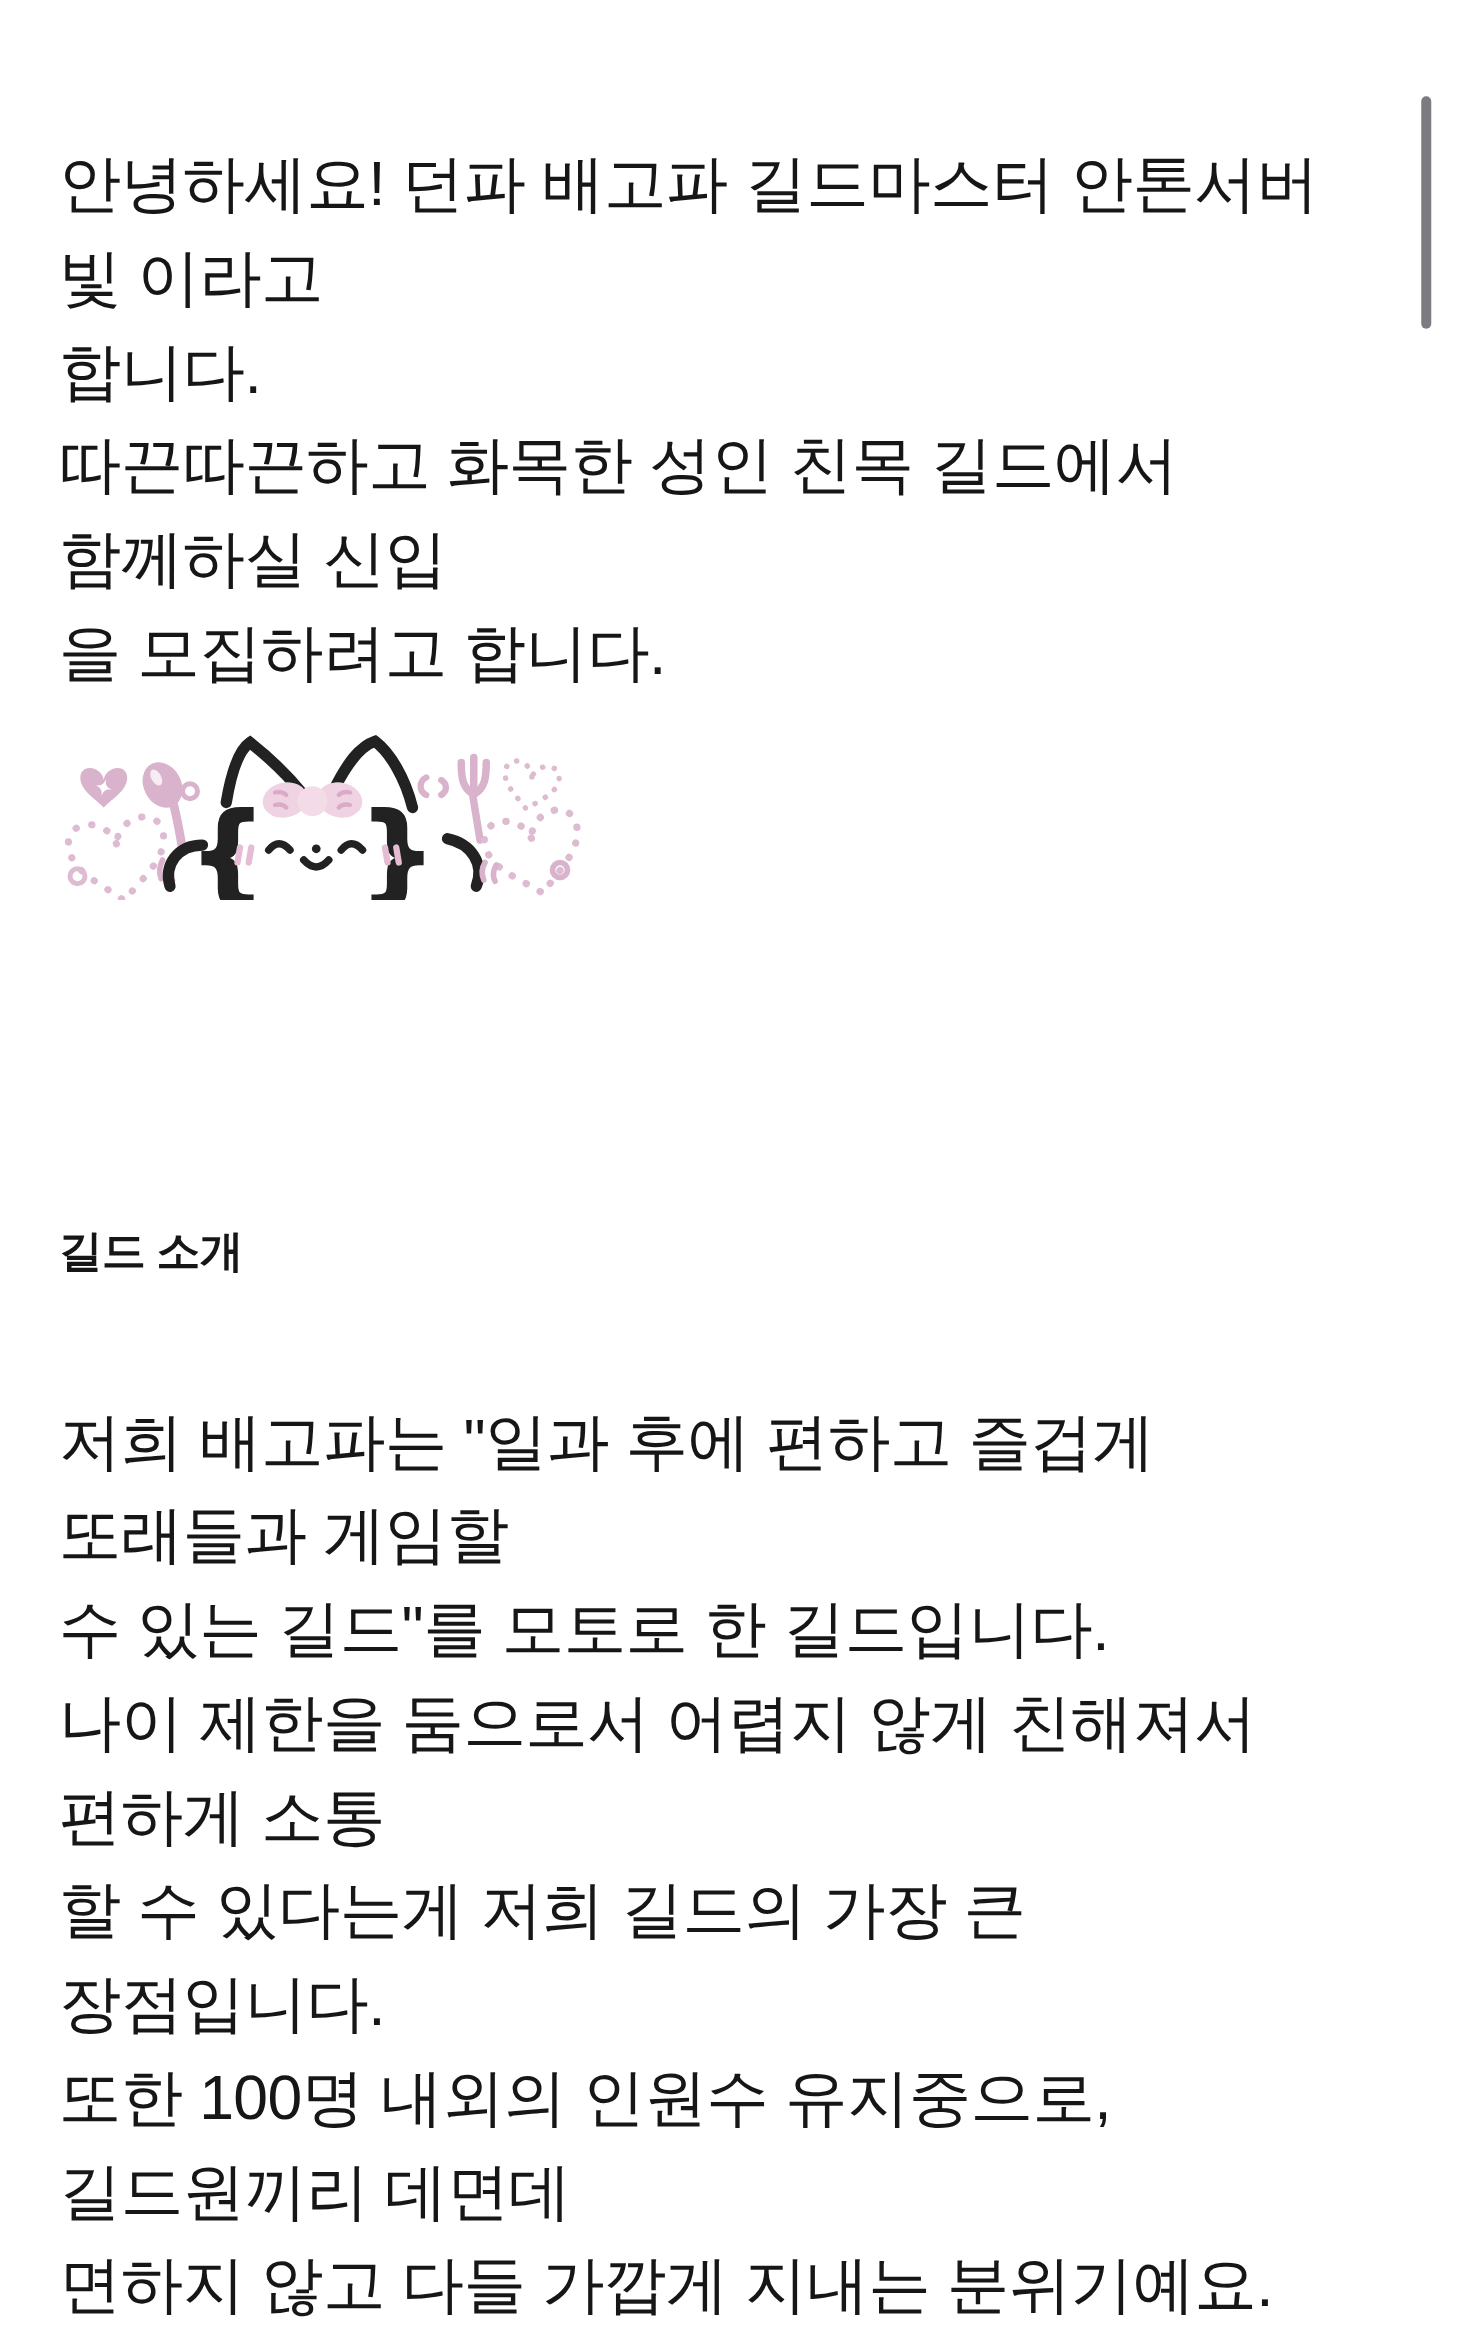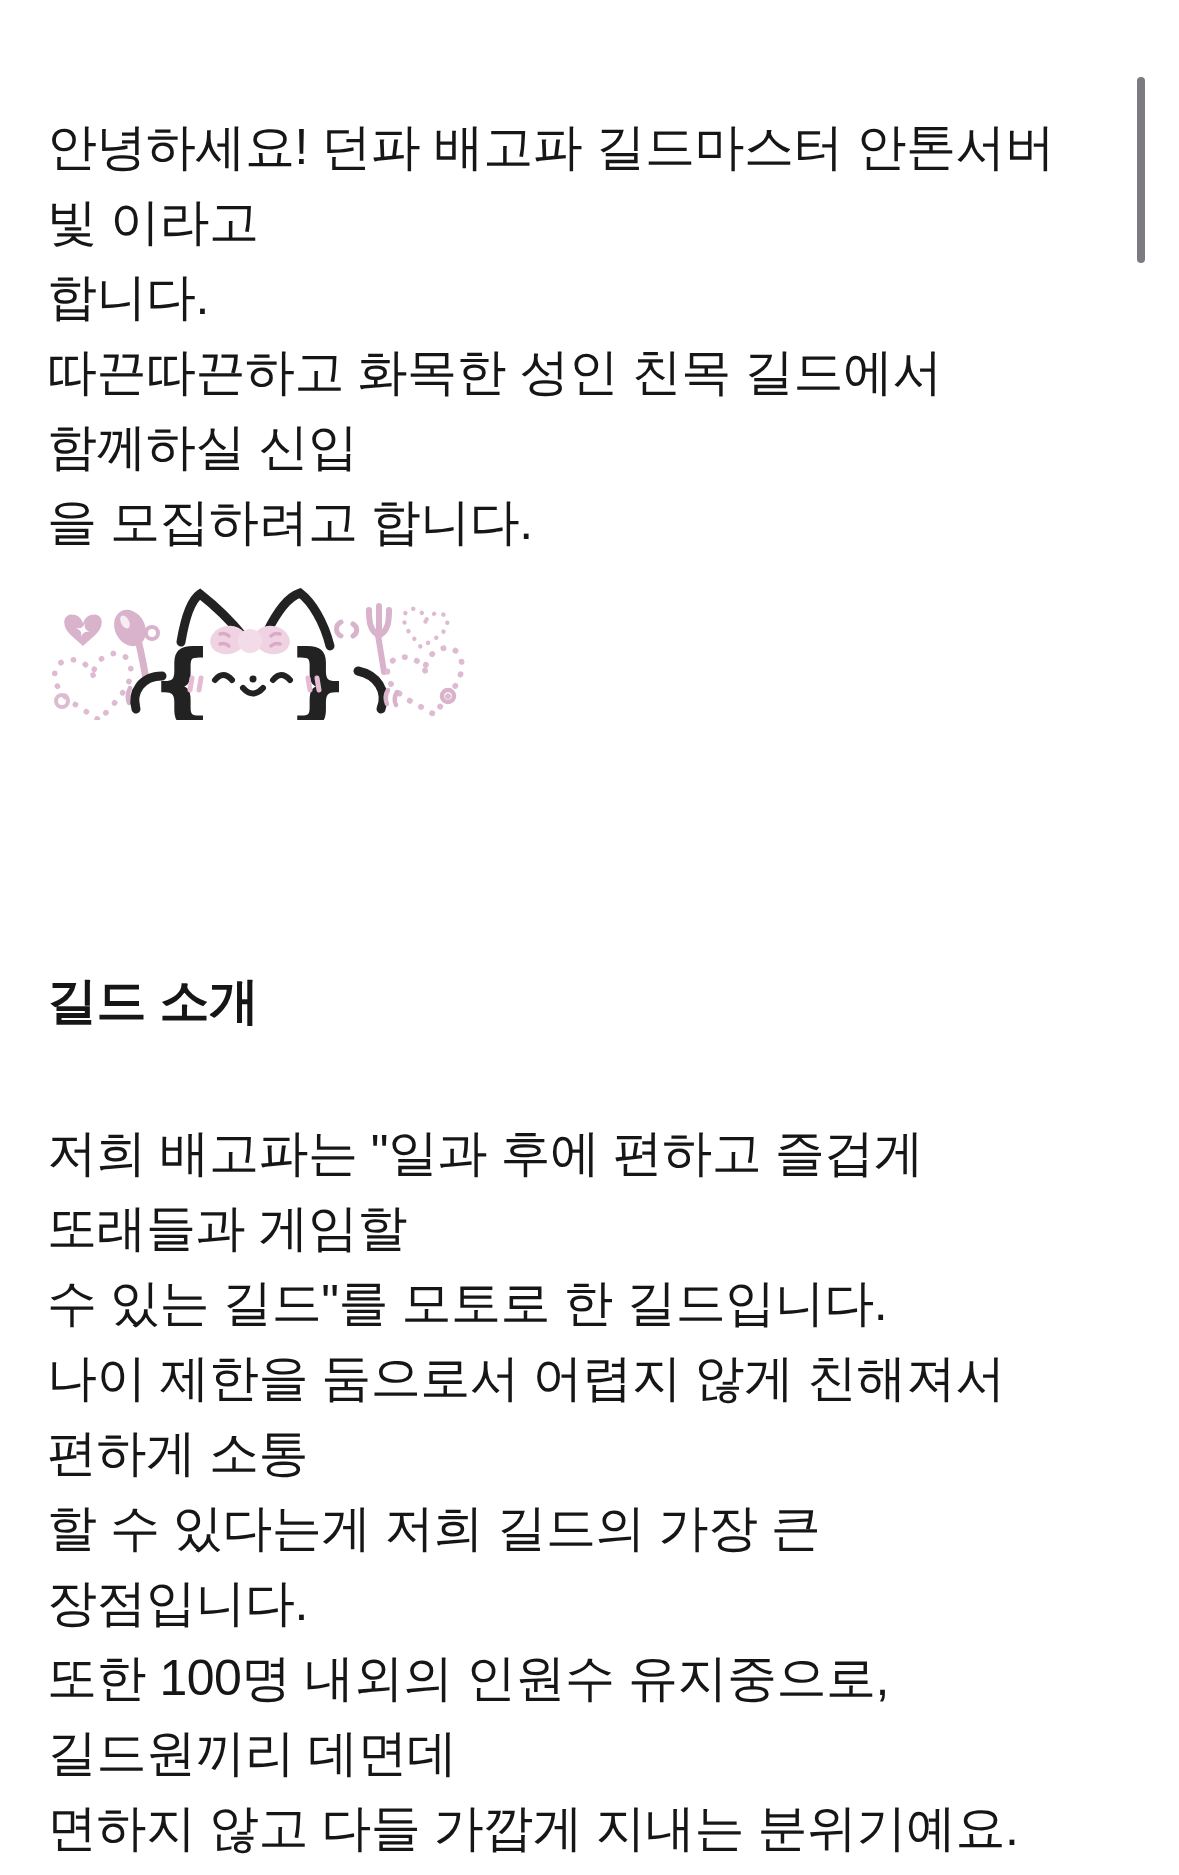--- a/index.html
+++ b/index.html
@@ -9,21 +9,21 @@
   }
   .body-text{
     position:absolute;left:47px;right:60px;margin:0;
     font-size:50px;line-height:75px;letter-spacing:-0.5px;
     white-space:pre-line;word-break:keep-all;
   }
   .p-intro{top:110px;}
   .p-guild{top:1116px;}
   .section-title{
     position:absolute;left:47px;top:964px;margin:0;
-    font-size:50px;line-height:75px;font-weight:700;letter-spacing:-0.5px;
+    font-size:35px;line-height:75px;font-weight:700;letter-spacing:-0.5px;
   }
   .sticker{position:absolute;left:38px;top:578px;width:428px;height:142px;}
   .sticker svg{display:block;width:100%;height:100%;}
   .scrollbar-thumb{
     position:absolute;right:9px;top:77px;width:8px;height:186px;
     border-radius:4px;background:#7b7b81;
   }
 </style>
 </head>
 <body>

